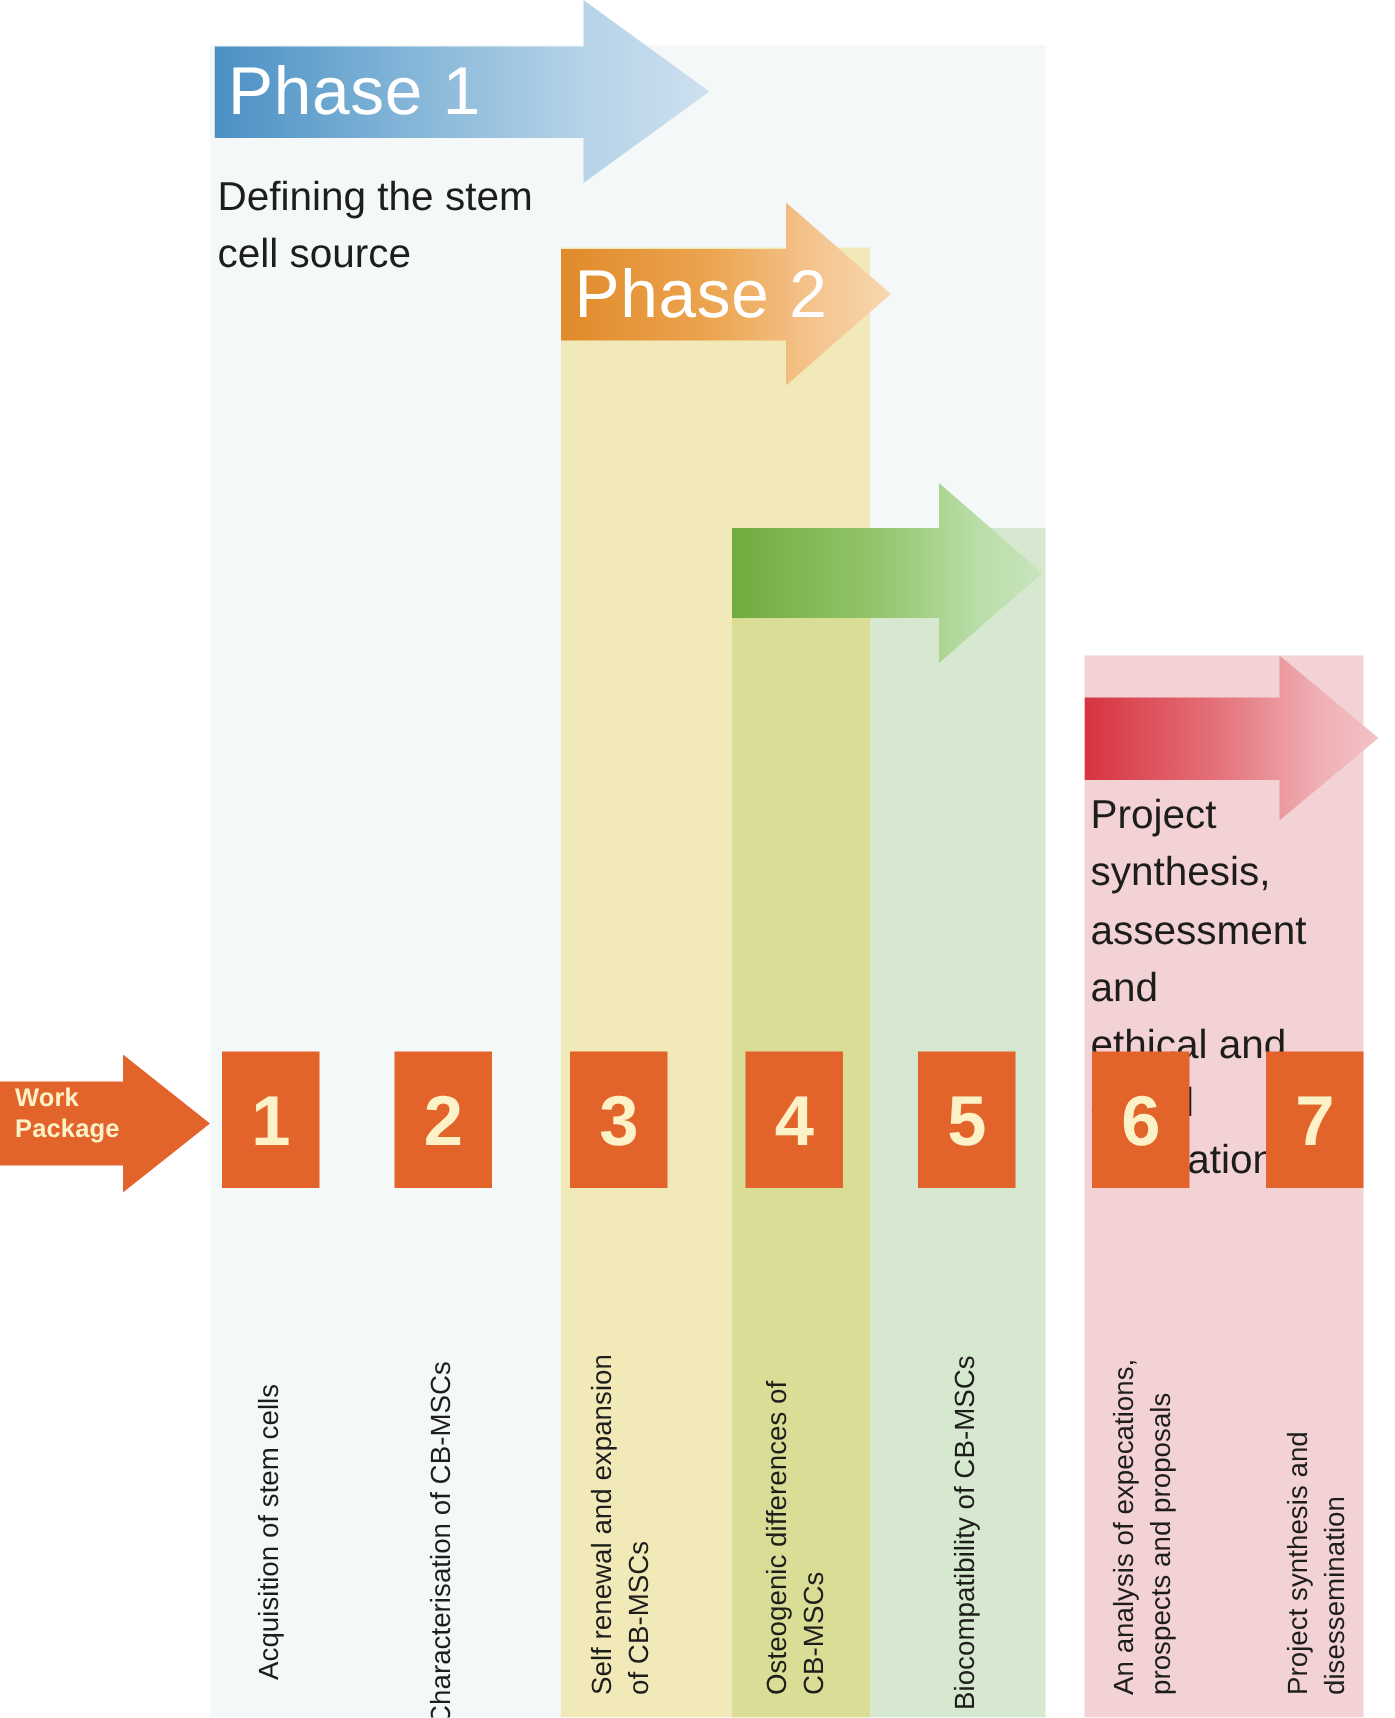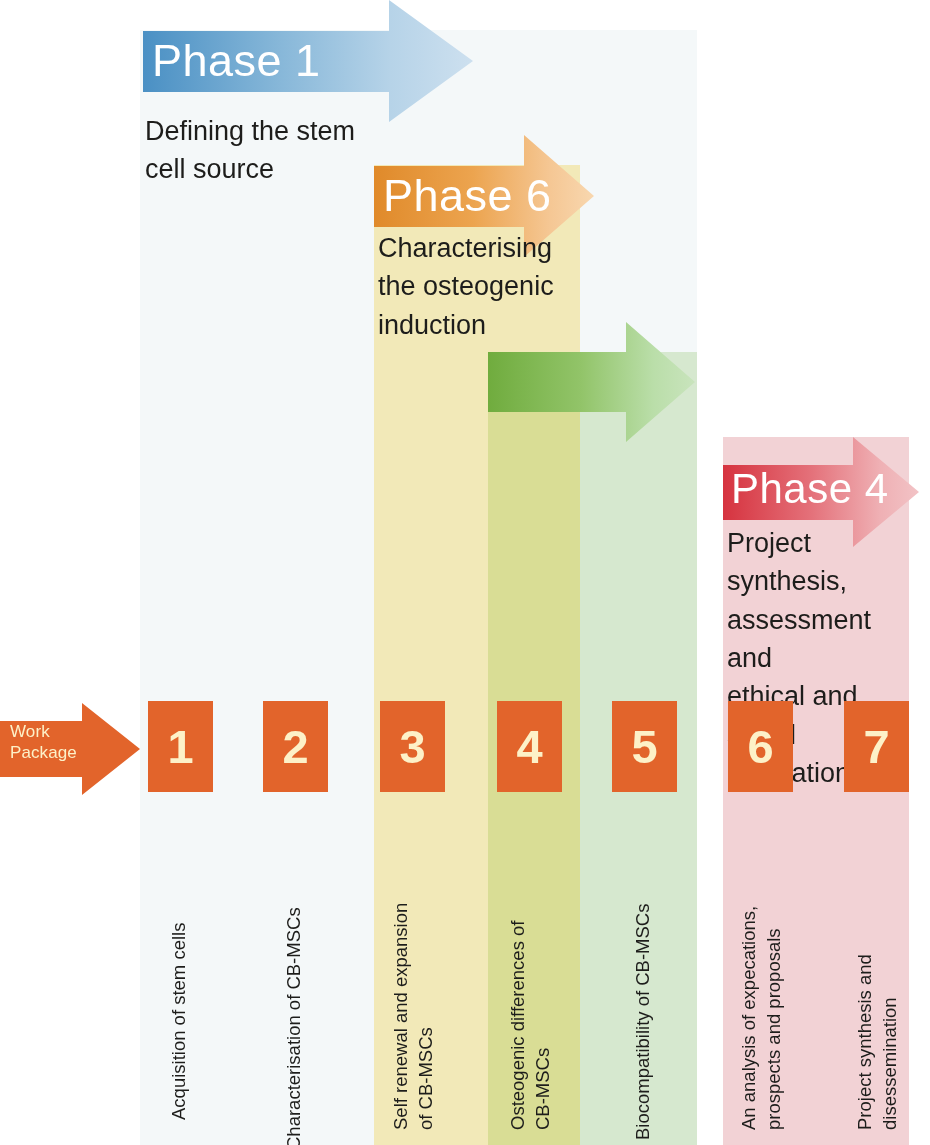--- a/index.html
+++ b/index.html
@@ -36,21 +36,21 @@
     white-space:pre-line;
   }
 
   
   .wp-arrow{position:absolute;left:0;top:703px;width:140px;height:92px;}
   .wp-arrow svg{display:block;}
   .wp-arrow-text{
     position:absolute;left:10px;top:721px;
     color:#fdf1c8;
     font-size:17px;
-    font-weight:normal;
+    font-weight:bold;
     line-height:1.24;
     white-space:pre-line;
     letter-spacing:0.1px;
   }
 
   
   .wp-box{
     position:absolute;
     top:701px;width:65px;height:91px;
     background:#e2642b;
@@ -111,24 +111,21 @@
         <linearGradient id="g2" x1="0" y1="0" x2="1" y2="0">
           <stop offset="0" stop-color="#e08a2a"></stop>
           <stop offset="0.45" stop-color="#eca44f"></stop>
           <stop offset="0.80" stop-color="#f5c794"></stop>
           <stop offset="1" stop-color="#f8d7af"></stop>
         </linearGradient>
       </defs>
       <path d="M0,31 L150,31 L150,0 L220,61 L150,122 L150,92 L0,92 Z" fill="url(#g2)"></path>
     </svg>
   </div>
-  <div class="phase-label" style="left:383px;top:173px;font-size:45px;">Phase 6</div>
-  <div class="phase-desc" style="left:378px;top:229px;width:200px;">Characterising
-the osteogenic
-induction</div>
+  <div class="phase-label" style="left:383px;top:173px;font-size:45px;">Phase 2</div>
 
   <div class="phase-arrow" style="left:488px;top:322px;width:207px;height:120px;">
     <svg width="207" height="120" viewBox="0 0 207 120">
       <defs>
         <linearGradient id="g3" x1="0" y1="0" x2="1" y2="0">
           <stop offset="0" stop-color="#70ac3e"></stop>
           <stop offset="0.45" stop-color="#92c469"></stop>
           <stop offset="0.80" stop-color="#badea9"></stop>
           <stop offset="1" stop-color="#c9e4bd"></stop>
         </linearGradient>
@@ -143,21 +140,20 @@
         <linearGradient id="g4" x1="0" y1="0" x2="1" y2="0">
           <stop offset="0" stop-color="#d6333f"></stop>
           <stop offset="0.45" stop-color="#e4717a"></stop>
           <stop offset="0.80" stop-color="#efb0b4"></stop>
           <stop offset="1" stop-color="#f2c3c6"></stop>
         </linearGradient>
       </defs>
       <path d="M0,28 L130,28 L130,0 L196,55 L130,110 L130,83 L0,83 Z" fill="url(#g4)"></path>
     </svg>
   </div>
-  <div class="phase-label" style="left:731px;top:468px;font-size:42px;">Phase 4</div>
   <div class="phase-desc" style="left:727px;top:524px;width:190px;">Project synthesis,
 assessment and
 ethical and social
 evaluation</div>
 
   <div class="wp-arrow">
     <svg width="140" height="92" viewBox="0 0 140 92">
       <path d="M0,18 L82,18 L82,0 L140,46 L82,92 L82,74 L0,74 Z" fill="#e2642b"></path>
     </svg>
   </div>

